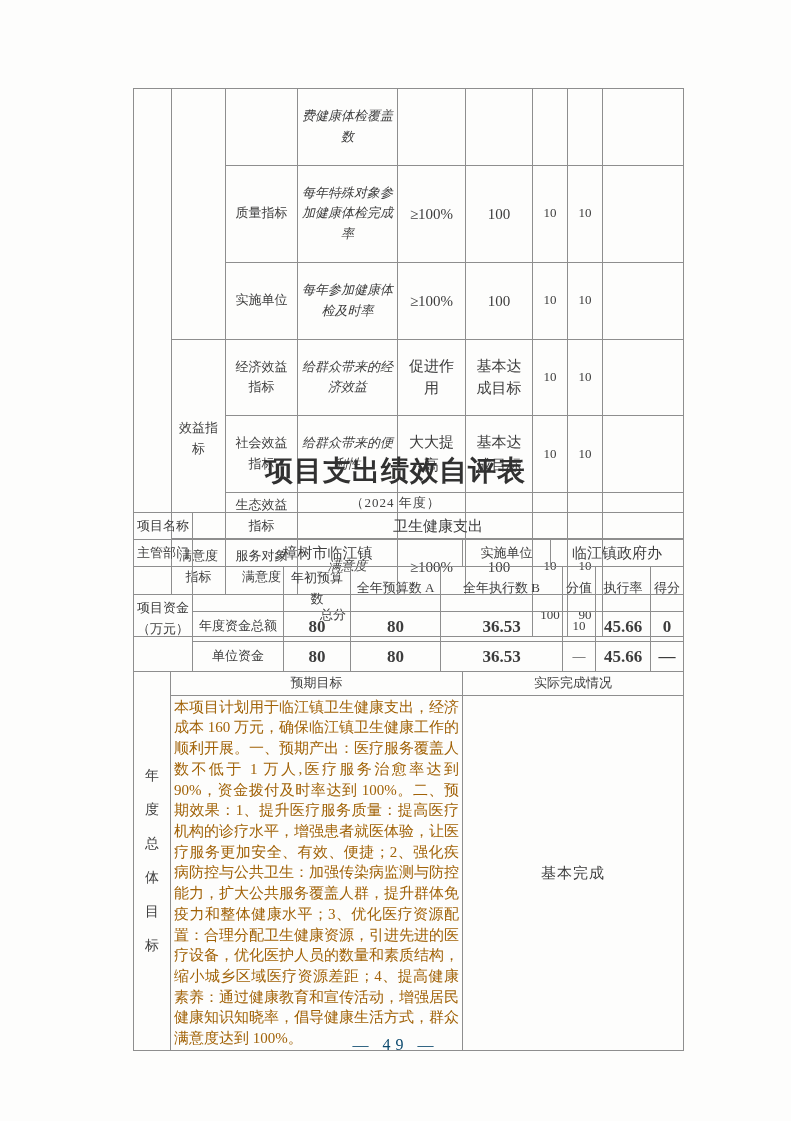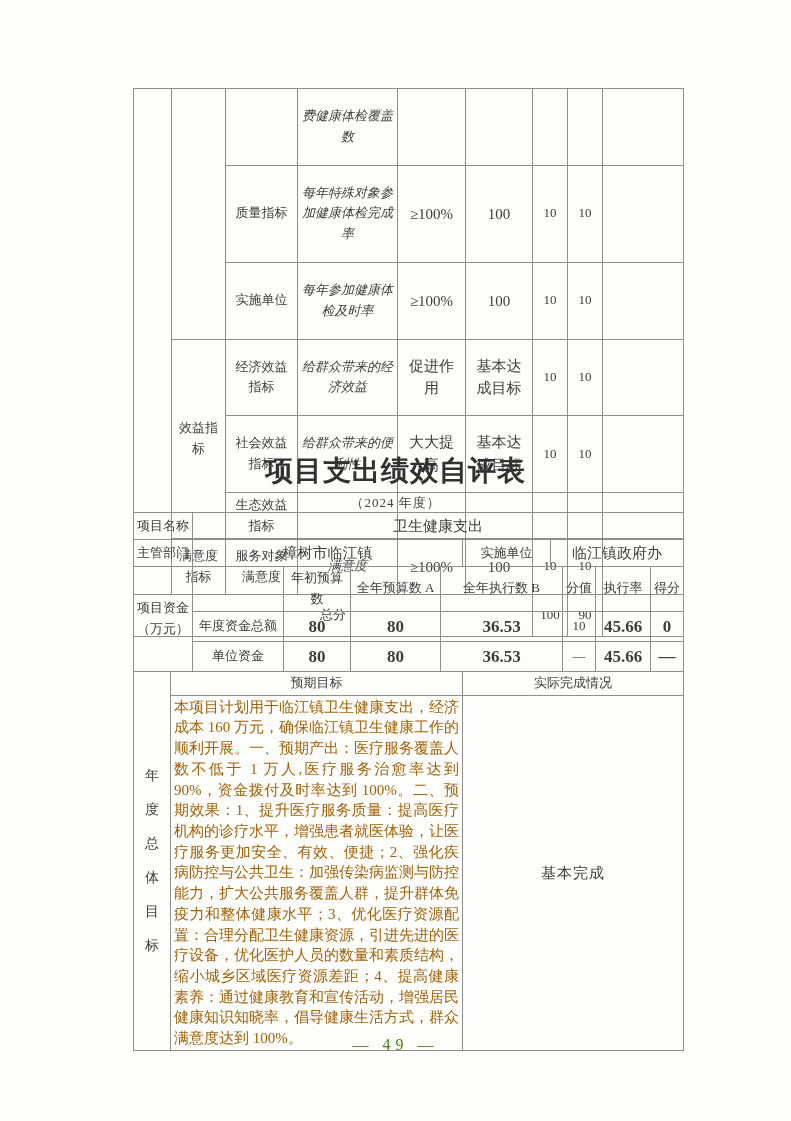--- a/index.html
+++ b/index.html
@@ -54,21 +54,21 @@
   td.goal-text{
     text-align:justify;vertical-align:top;
     font-size:15px;line-height:20.7px;
     padding:4px 8px 2px 8px;color:#a16207;
   }
   td.completion{font-size:15px;letter-spacing:1px;}
 
   
   .page-number{
     position:absolute;left:0;top:1036px;width:100%;
-    text-align:center;font-size:16px;color:#4d7c0f;letter-spacing:5px;
+    text-align:center;font-size:16px;color:#0c4a6e;letter-spacing:5px;
   }
 </style>
 </head>
 <body>
 
 <div class="page">
 
   <table id="score-table">
     <colgroup>
       <col style="width:38px">

